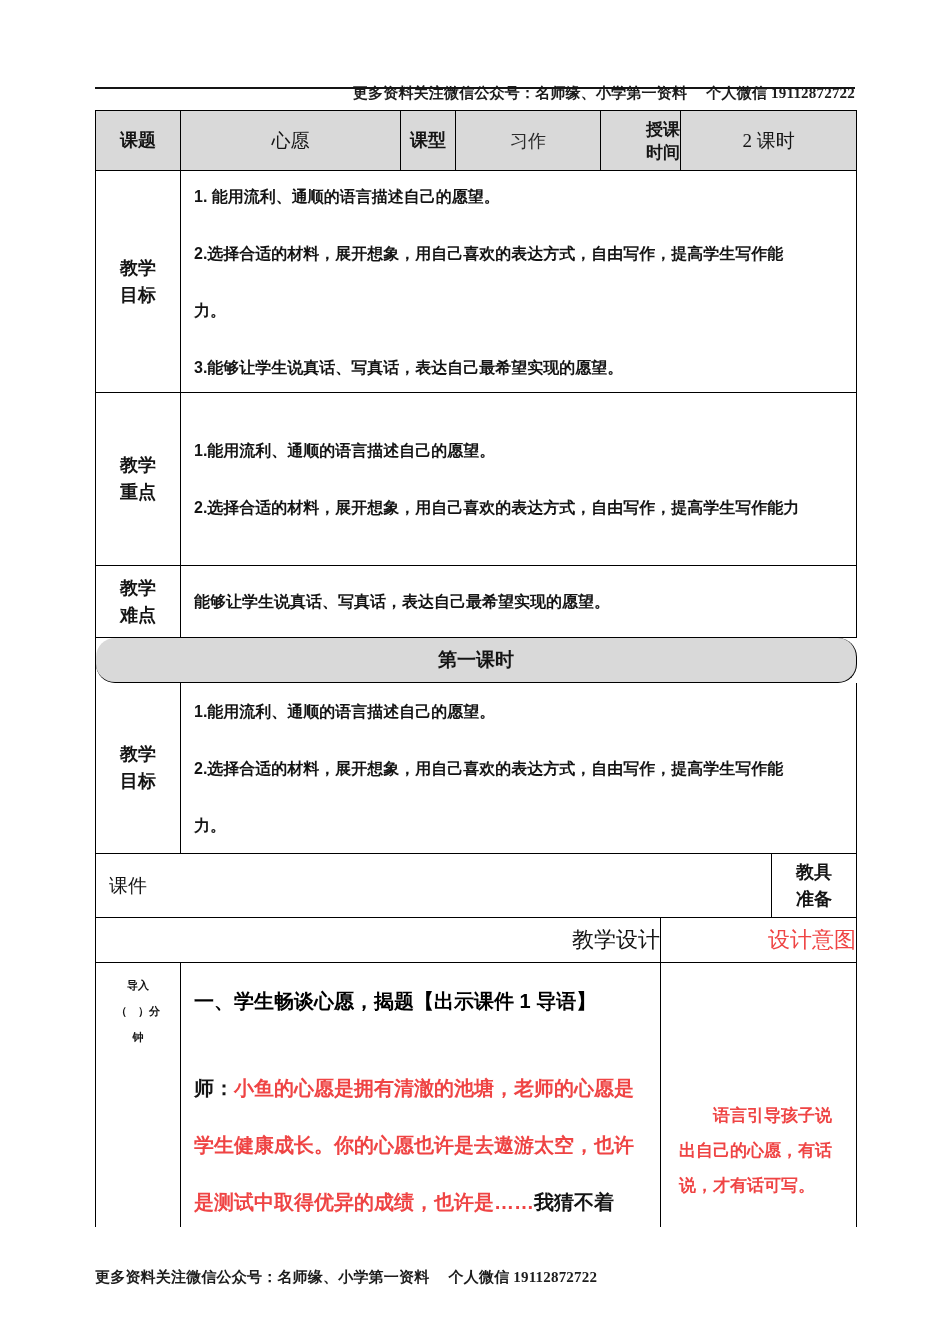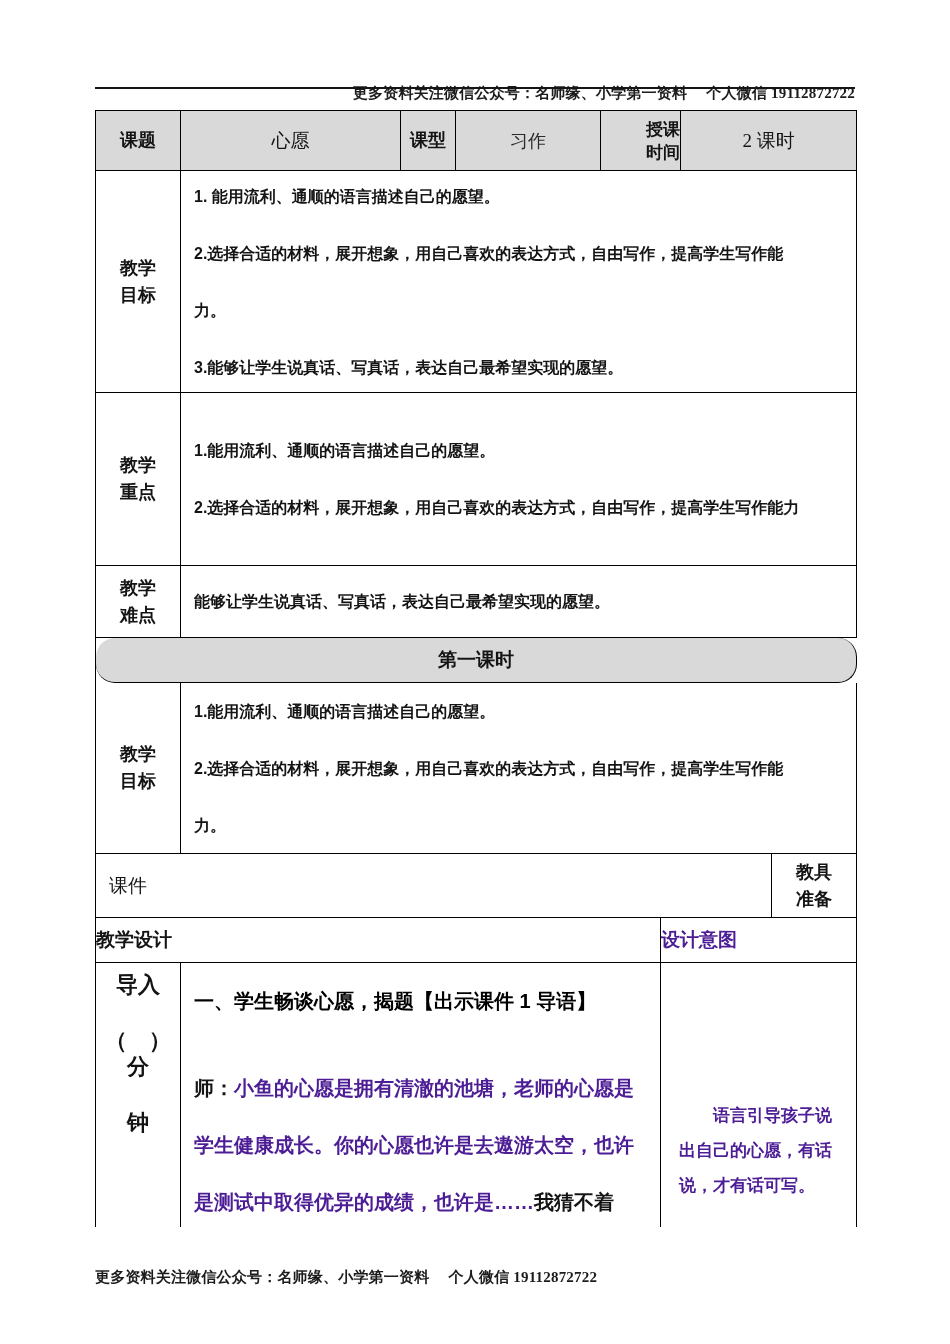--- a/index.html
+++ b/index.html
@@ -33,29 +33,29 @@
             font-size:17px; line-height:23px; }
   .val { align-items:center; text-align:left;
          font-family:"Liberation Serif","DejaVu Serif",serif; font-size:18px; color:#2c2c2c; }
   .val-big { font-size:19px; color:#141414; }
 
   .content { padding:0 45px 0 13px; font-weight:600; font-size:16px;
              line-height:57px; color:#141414; }
   .content p { margin:0; }
 
   .session-cell { align-items:center; font-weight:bold; font-size:19px;border-radius:19px; }
-  .hdr-cell { align-items:flex-start; font-weight:bold; font-size:19px; }
+  .hdr-cell { align-items:flex-end; font-weight:normal; font-size:22px; }
   .aids-cell { padding-left:13px; font-family:"Liberation Serif","DejaVu Serif",serif;
                font-size:19px; }
 
-  .green-txt { color:#4c1d95; }
+  .green-txt { color:#ef4444; }
   .blue-txt { color:#000000; }
 
   .intro-label { justify-content:flex-start; padding-top:9px; align-items:center;
-                 text-align:center; font-weight:bold; font-size:22px; line-height:26px;gap:30px; }
+                 text-align:center; font-weight:bold; font-size:11px; line-height:26px; }
   .intro-main { justify-content:flex-start; padding:10px 8px 0 13px;
                 font-weight:600; font-size:20px; line-height:57px; }
   .intro-main .speech { margin-top:30px; }
   .intent-cell { justify-content:flex-start; padding:135px 17px 0 18px; }
   .intent-text { font-weight:600; font-size:17px; line-height:35px; text-indent:2em; }
 </style>
 </head>
 <body>
 
 <div class="promo promo-top">更多资料关注微信公众号：名师缘、小学第一资料　 个人微信 19112872722</div>

